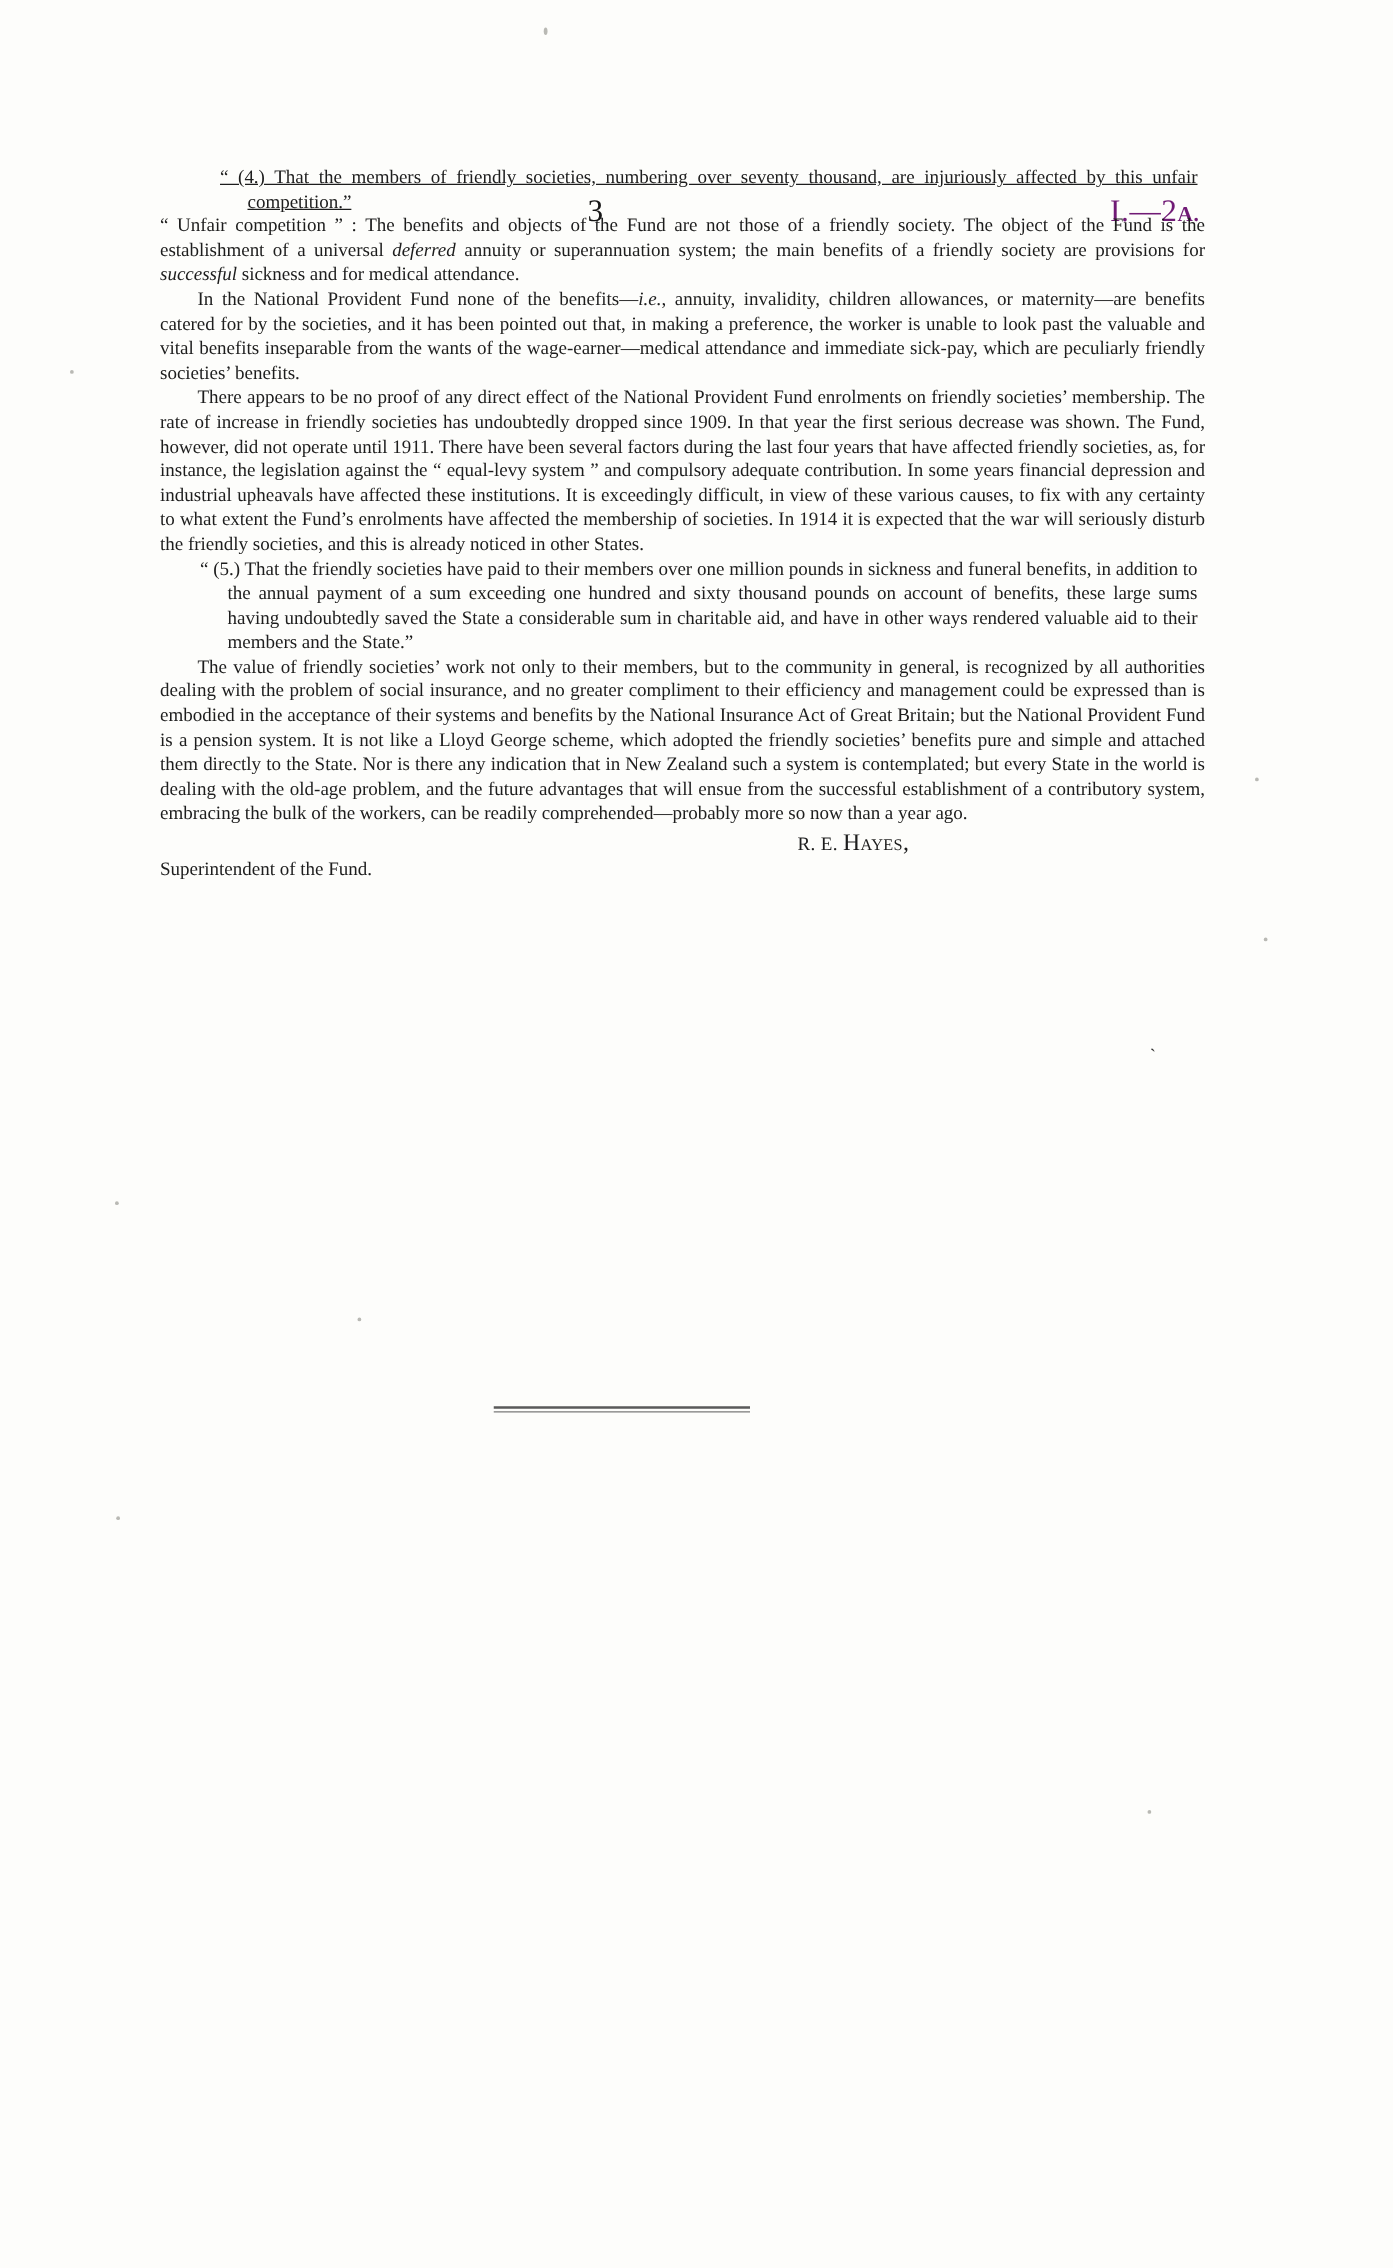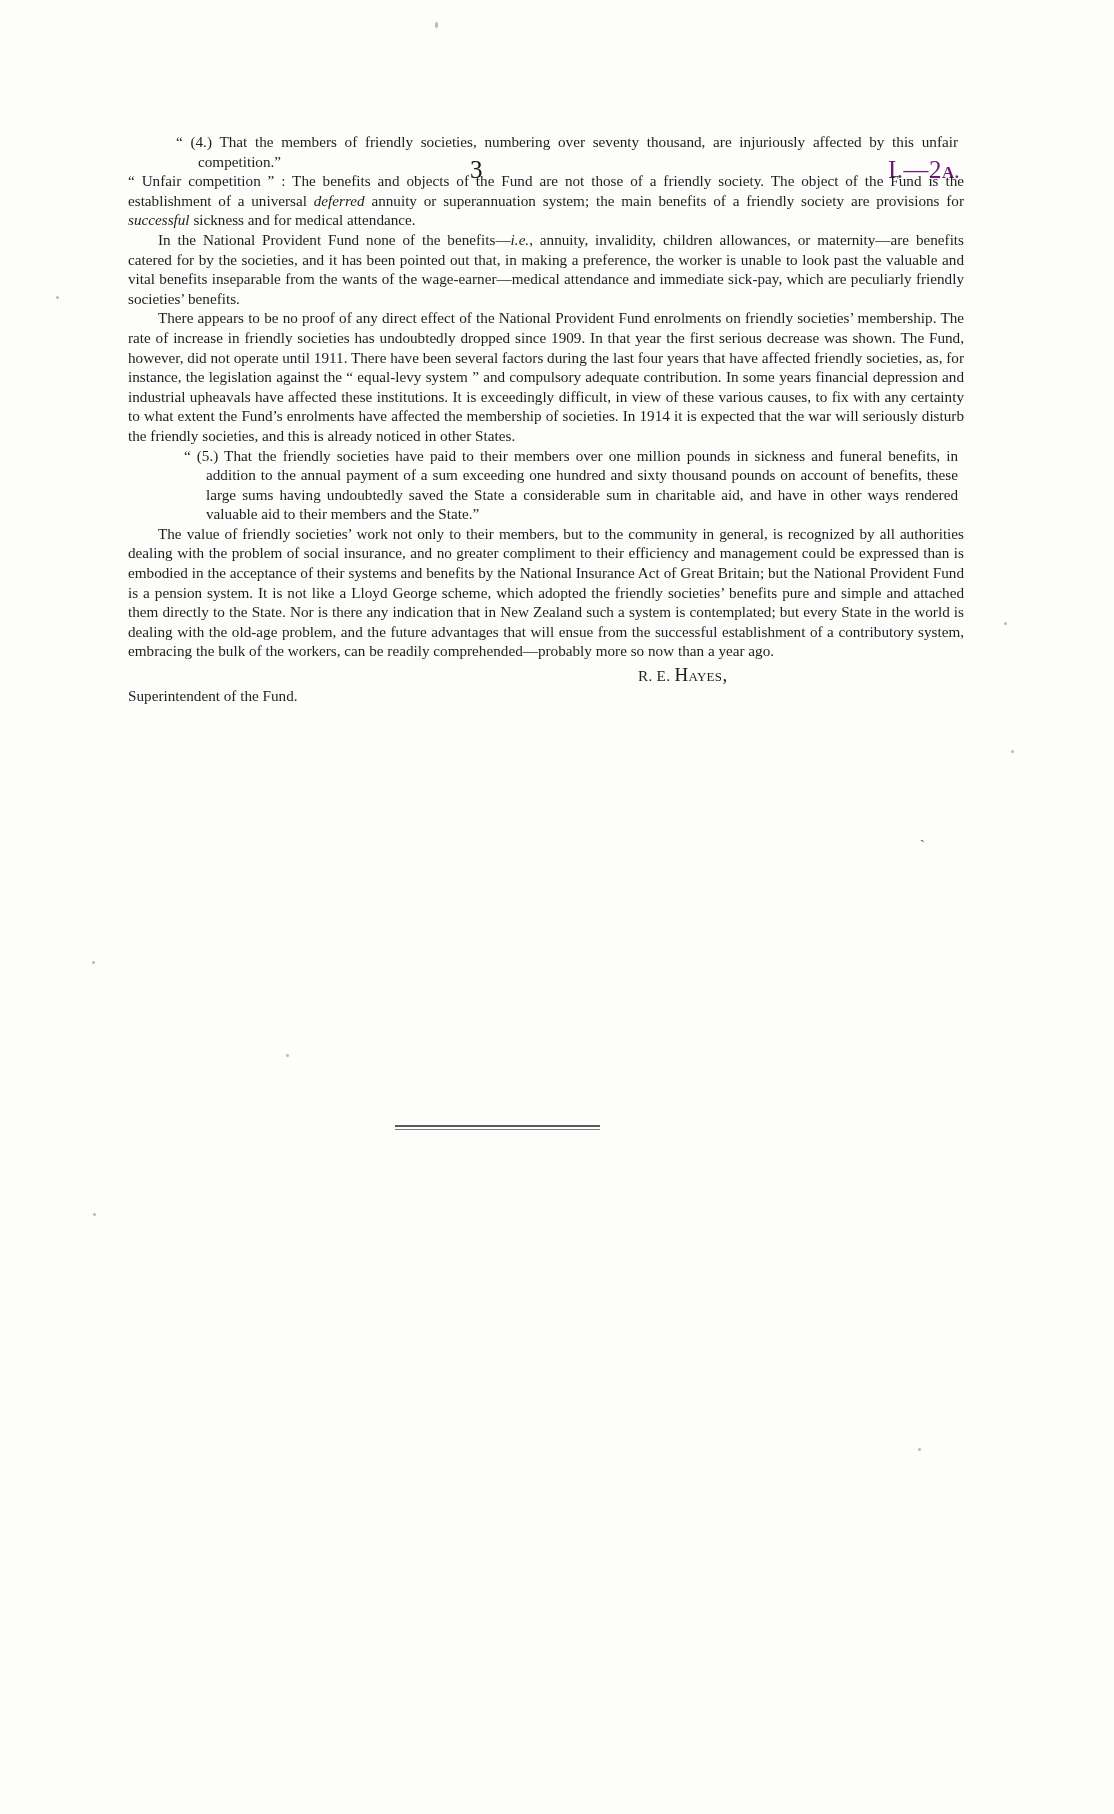--- a/index.html
+++ b/index.html
@@ -61,28 +61,29 @@
   }
   p {
     margin: 0;
     text-align: justify;
     text-justify: inter-word;
   }
   p.indent {
     text-indent: 30px;
   }
   .quote-block {
-    margin-left: 56px;
+    margin-left: 32px;
     margin-right: 6px;
     text-indent: -22px;
     padding-left: 22px;
     text-align: justify;
   }
   .quote-block.first {
     margin-left: 48px;
+    text-decoration: underline;
   }
   .sig {
     margin-top: 4px;
     text-align: left;
   }
   .sig-name {
     display: block;
     margin-left: 510px;
     letter-spacing: 0.3px;
   }

